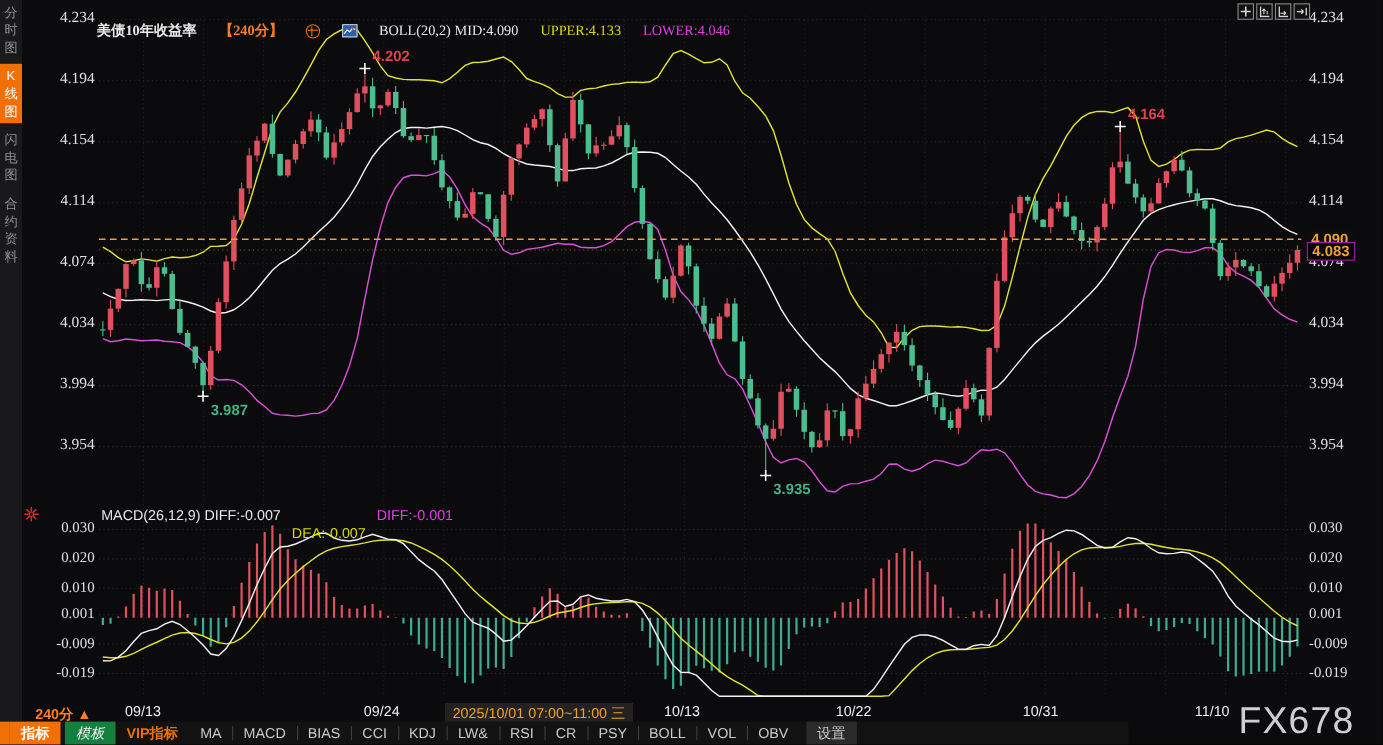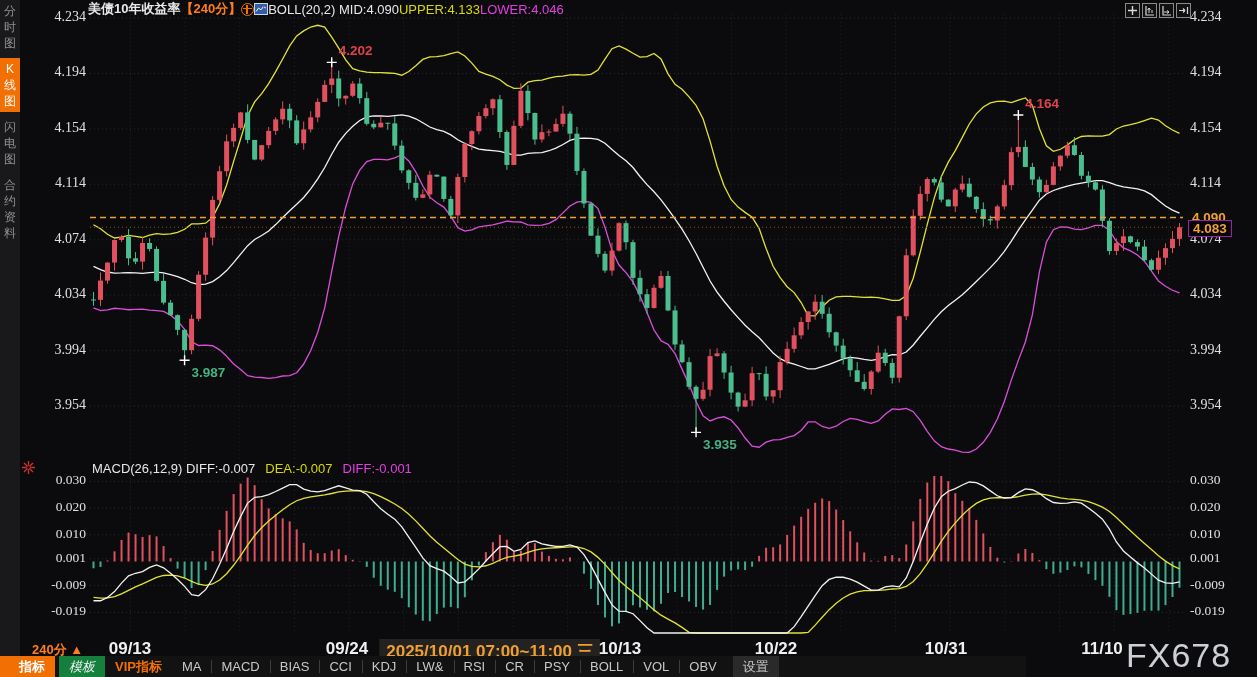--- a/index.html
+++ b/index.html
@@ -8,52 +8,52 @@
     position:relative; width:1257px; height:677px; overflow:hidden;
     background:#0b0b0d; font-family:"Liberation Sans", sans-serif;
     color:#e6e6e6; font-size:13px;
   }
   
   #sidebar { position:absolute; left:0; top:0; width:20px; height:656px; background:#19191b; z-index:5; }
   .vtab { width:20px; display:flex; flex-direction:column; align-items:center; padding:4px 0; gap:2px;
           color:#909090; font-size:12px; line-height:14px; cursor:pointer; margin-bottom:4px; }
   .vtab.active { background:#f26f04; color:#fff; }
   
-  #header { position:absolute; left:88px; top:0; height:18px; display:flex; align-items:center; gap:0; z-index:6; white-space:nowrap; }
+  #header { position:absolute; left:88px; top:19px; height:18px; display:flex; align-items:center; gap:20px; z-index:6; white-space:nowrap;font-family:Liberation Serif, serif; }
   .h-title { color:#e8e8e8; font-weight:bold; }
   .h-period { color:#ff7d1f; font-weight:bold; }
   .h-mid { color:#e8e8e8; }
   .h-upper { color:#d9d900; }
   .h-lower { color:#e23ee2; }
   .circle-plus { width:13px; height:13px; border:1.5px solid #f26f04; border-radius:50%; position:relative; }
   .circle-plus:before, .circle-plus:after { content:""; position:absolute; background:#f26f04; }
   .circle-plus:before { left:1px; right:1px; top:4px; height:1.5px; }
   .circle-plus:after { top:1px; bottom:1px; left:4px; width:1.5px; }
   .mini-chart { width:14px; height:12px; background:#2f5fa8; border:1px solid #cfd6e2; display:block; }
   
   #tr-icons { position:absolute; right:66px; top:3px; display:flex; gap:2px; z-index:6; }
   .tool-btn { width:15px; height:15px; border:1px solid #8a8a8a; background:#111; display:flex; align-items:center; justify-content:center; cursor:pointer; }
   .tool-btn svg { display:block; }
   
   .ytick { position:absolute; width:56px; text-align:right; color:#e0e0e0;
            font-family:"Liberation Serif", serif; font-size:14px; z-index:4; }
   .ytick.right { text-align:left; }
   .macdtick { font-size:13.5px; }
   
-  .xlab { position:absolute; top:639px; transform:translateX(-50%); color:#f0f0f0; font-weight:bold; font-size:17px; z-index:4; white-space:nowrap; }
+  .xlab { position:absolute; top:639px; transform:translateX(-50%); color:#f0f0f0; font-weight:normal; font-size:13px; z-index:4; white-space:nowrap; }
   .xlab.hl { background:#242220; color:#f0a032; padding:1px 7px; }
   #period-tag { position:absolute; left:32px; top:641px; color:#ff7d1f; font-weight:bold; font-size:13px; z-index:4; }
   
   .ptag { position:absolute; left:1188px; color:#f0a032; font-size:13.5px; font-weight:bold;
           background:#0d0d0d; padding:0 4px; z-index:6; line-height:15px; }
   .ptag.boxed { border:1px solid #a21caf; background:#050505; }
   
   #macd-header { position:absolute; left:92px; top:461px; display:flex; gap:10px; z-index:5; white-space:nowrap; }
   .m-diff { color:#e8e8e8; }
-  .m-dea { color:#d9d900; }
+  .m-dea { color:#d9d900;margin-top:16px; }
   .m-macd { color:#e23ee2; }
   #burst { position:absolute; left:21px; top:460px; z-index:5; }
   
   #btoolbar { position:absolute; left:0; bottom:0; width:1026px; height:21px; background:#121212; display:flex; align-items:stretch; z-index:7; }
   #btoolbar .lead { width:9px; background:#f26f04; }
   .tb-item { display:flex; align-items:center; padding:0 10px; color:#c9c9c9; font-size:13px; cursor:pointer; position:relative; }
   .tb-item.sep:before { content:""; position:absolute; left:0; top:4px; bottom:4px; width:1px; background:#3d3d3d; }
   .tb-item.active { background:#f26f04; color:#fff; font-weight:bold; }
   .tb-item.secondary { background:#15803d; color:#f2f2f2; margin-left:4px;font-style:italic; }
   .tb-item.vip { color:#f26f04; font-weight:bold; }

